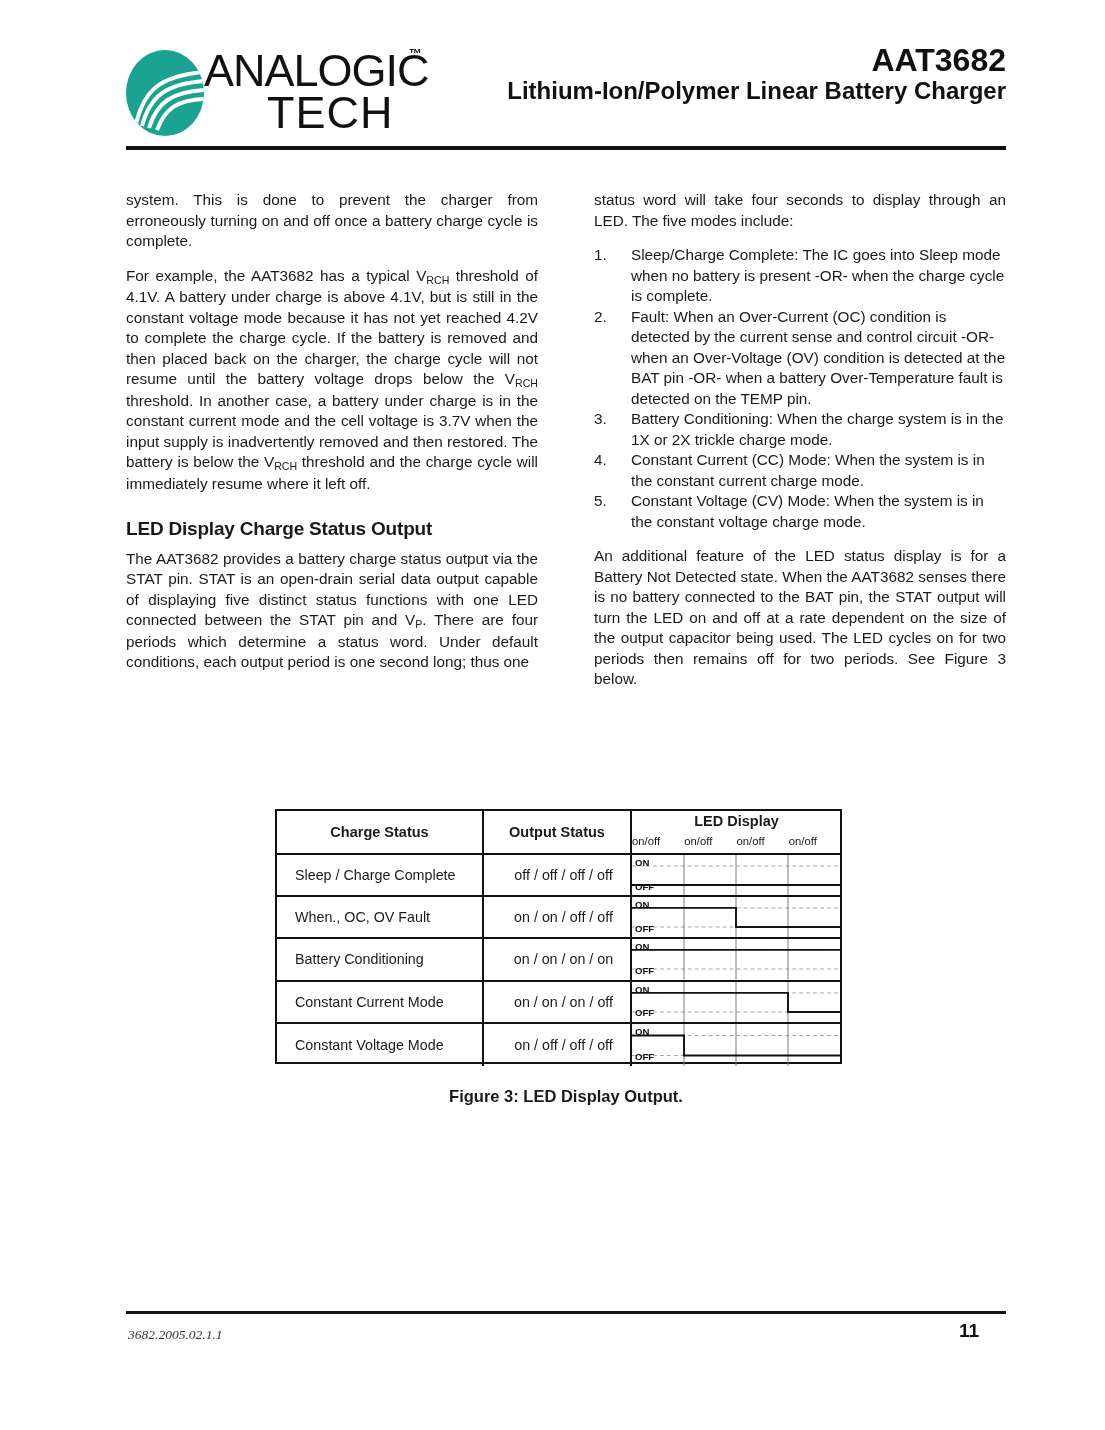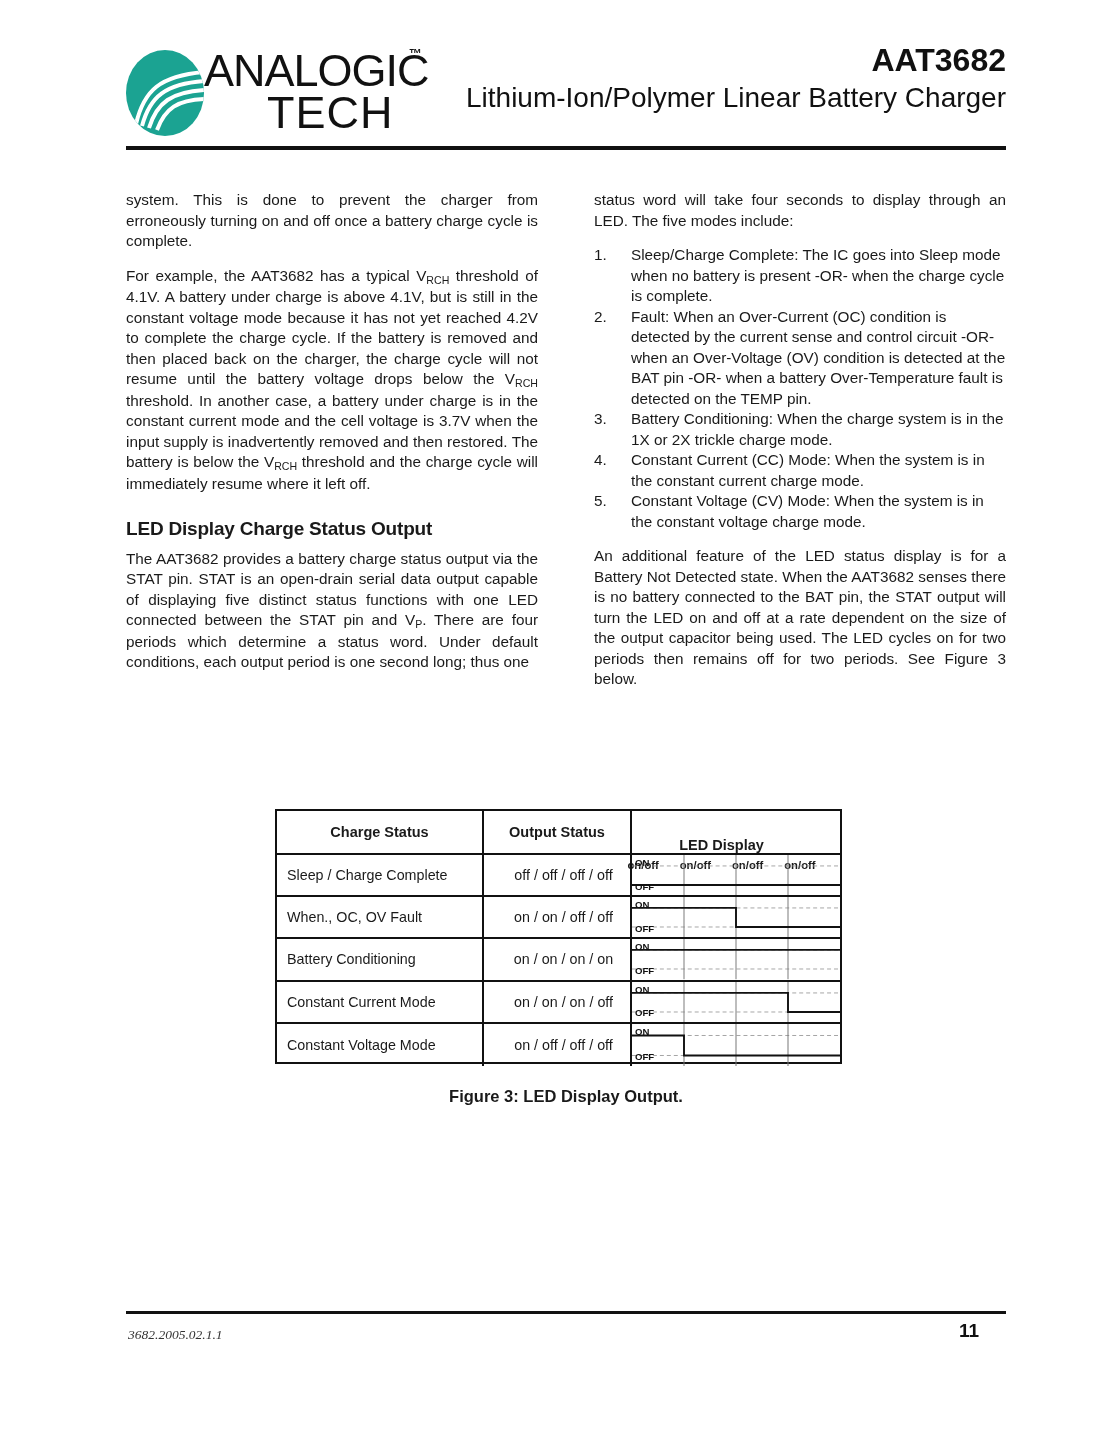--- a/index.html
+++ b/index.html
@@ -40,21 +40,21 @@
     position:absolute; left:63px; top:48px;
     font-size:45px; font-weight:300; letter-spacing:1px;
     color:#111; line-height:1;
   }
 
   .header-right { position:absolute; right:0px; top:6px; text-align:right; width:560px; }
   .part-number {
     font-size:32px; font-weight:bold; color:#111; line-height:1.05; letter-spacing:0px;
   }
   .part-subtitle {
-    font-size:28px; font-weight:normal; color:#111; margin-top:5px; line-height:1.1;
+    font-size:24px; font-weight:bold; color:#111; line-height:1.1;
   }
   .header-rule {
     position:absolute; left:126px; top:146px; width:880px; height:4px; background:#111;
   }
 
   
   .col { position:absolute; width:412px; }
   .col-left  { left:126px; top:190px; }
   .col-right { left:594px; top:190px; }
 
@@ -97,44 +97,44 @@
     display:flex; align-items:center; justify-content:center;
     font-size:14.5px; font-weight:bold;
   }
   .th-output {
     position:absolute; left:207px; top:0; width:148px; height:100%;
     border-right:2.5px solid #111;
     display:flex; align-items:center; justify-content:center;
     font-size:14.5px; font-weight:bold;
   }
   .th-led {
-    position:absolute; left:340px; top:0; width:209px; height:100%;margin-top:24px;
+    position:absolute; left:355px; top:0; width:209px; height:100%;
   }
   .th-led-title {
     position:absolute; left:0; top:2px; width:100%; text-align:center;
     font-size:14.5px; font-weight:bold;
   }
   .th-led-periods {
     position:absolute; left:0; bottom:2px; width:100%; height:16px;
     display:flex;
   }
   .th-led-periods span {
-    flex:1; text-align:center; font-size:11.3px; font-weight:700;
+    flex:1; text-align:left; font-size:11.3px; font-weight:400;
   }
 
   .t-body { position:absolute; left:0; top:44px; width:100%; bottom:0; }
   .t-row {
     position:relative; height:42.2px; width:100%;
     border-bottom:2.5px solid #111;
   }
   .t-row.last { border-bottom:none; }
   .c-charge {
     position:absolute; left:0px; top:0; width:207px; height:100%;
     border-right:2.5px solid #111;
-    display:flex; align-items:center; padding-left:10px;
+    display:flex; align-items:center; padding-left:18px;
     font-size:14.3px;
   }
   .c-output {
     position:absolute; left:207px; top:0; width:148px; height:100%;
     border-right:2.5px solid #111;
     display:flex; align-items:center; justify-content:center;
     font-size:14.3px;
     padding-left:13px;
   }
   .c-led {

